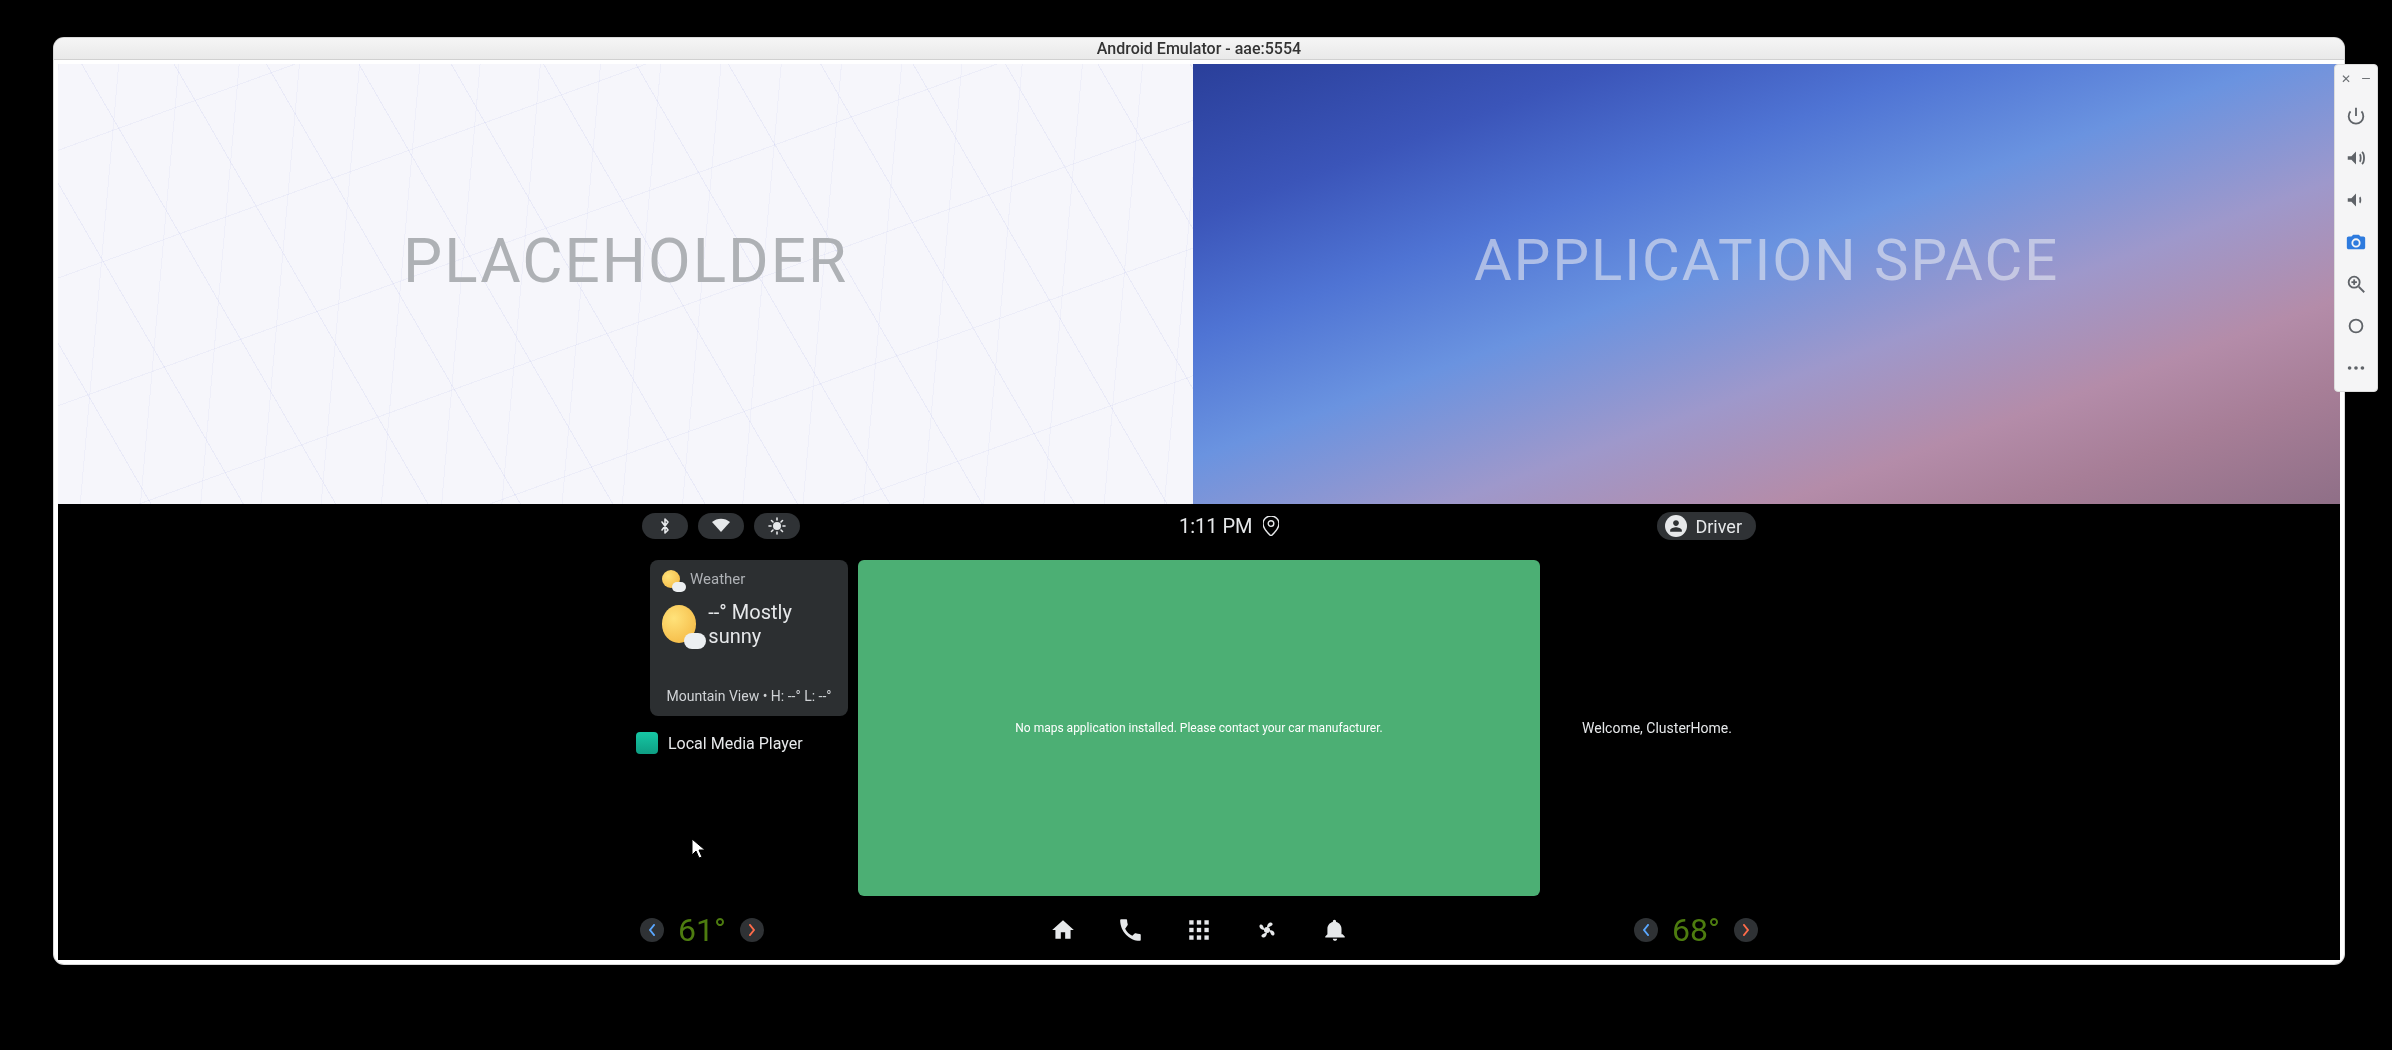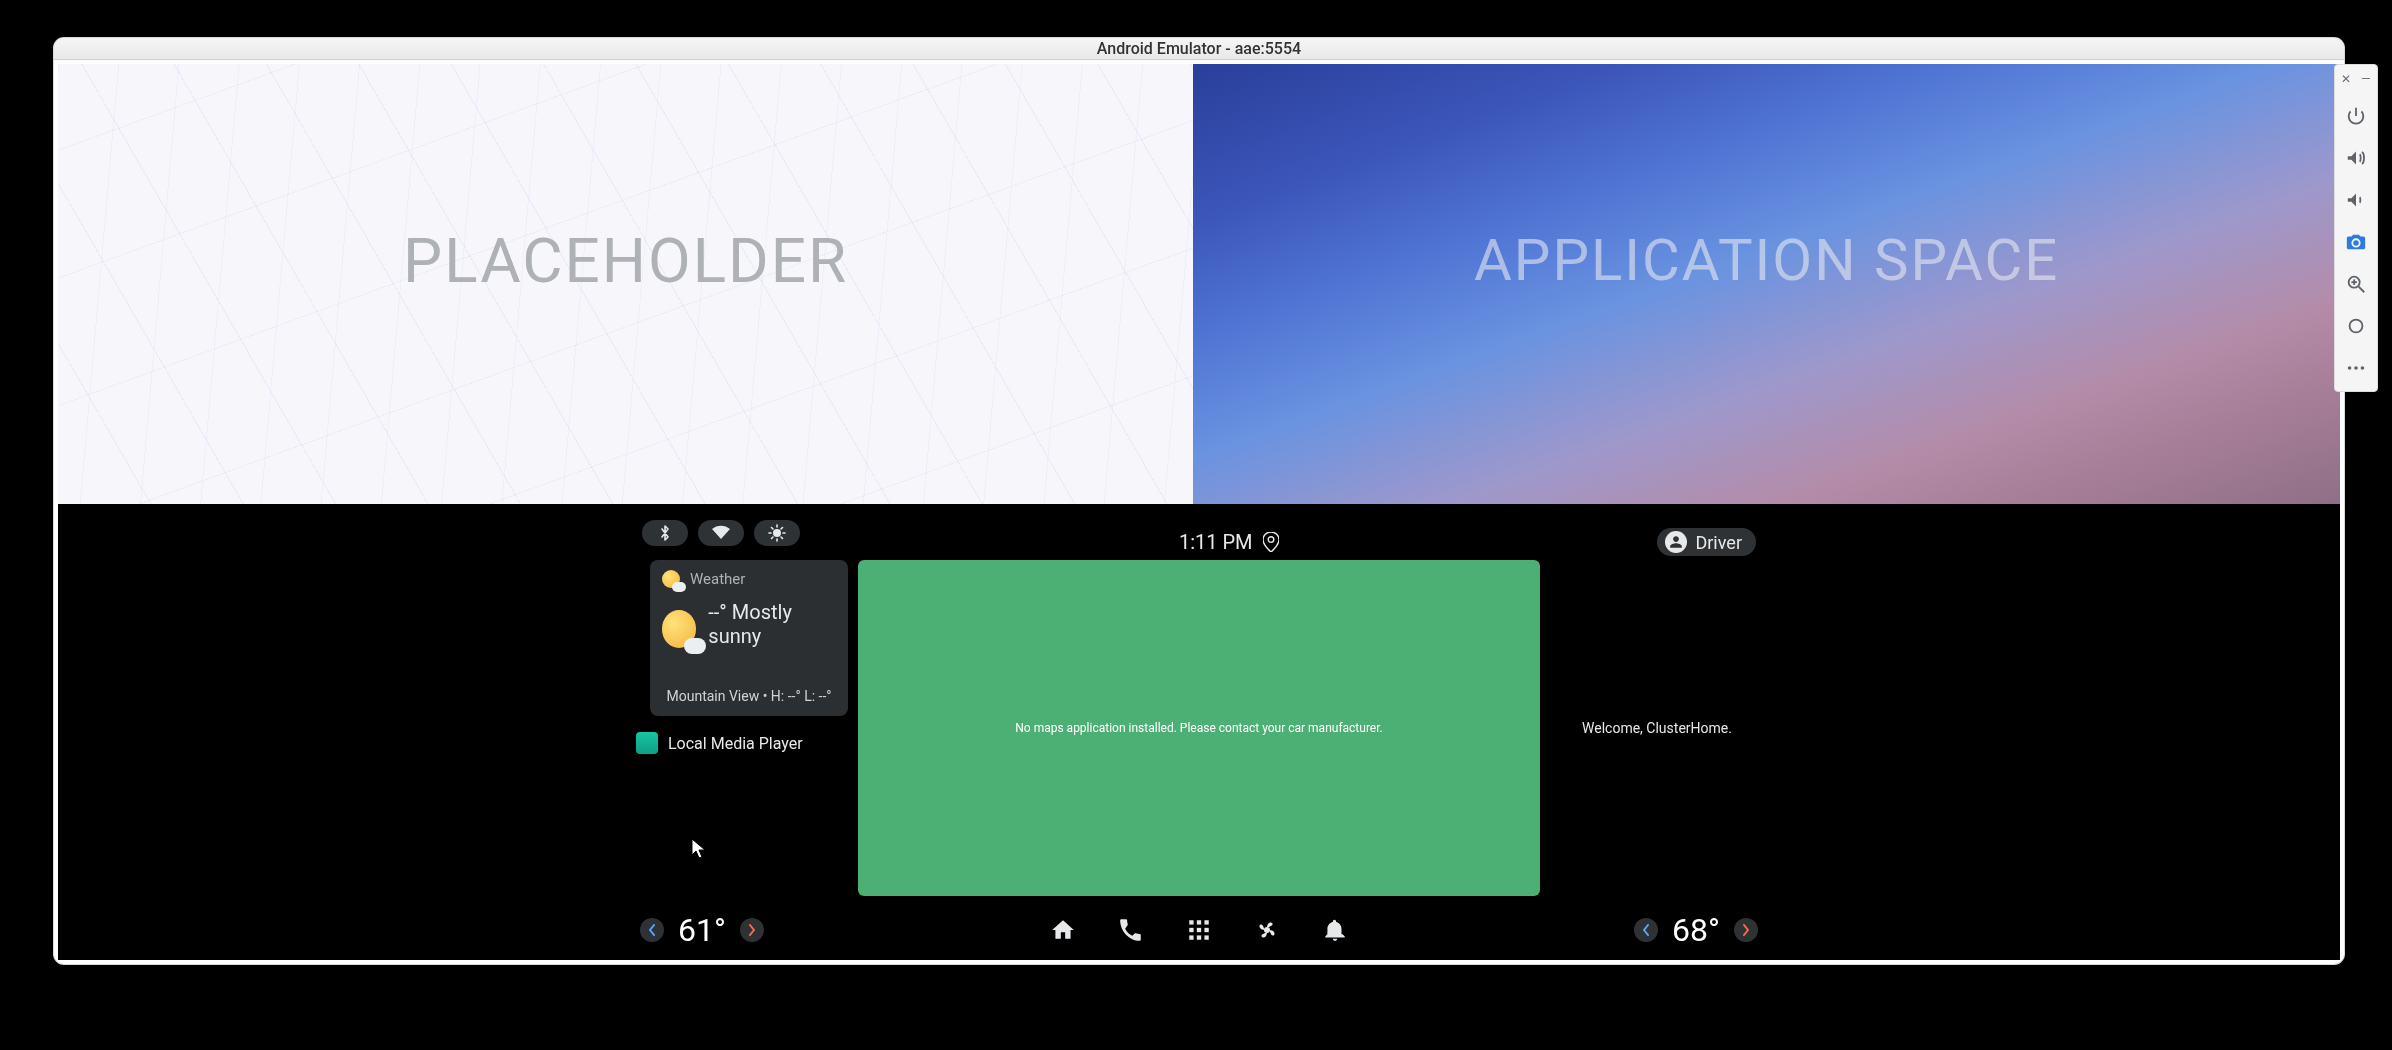--- a/index.html
+++ b/index.html
@@ -70,23 +70,22 @@
     background: #000;
   }
   
   .center {
     position: absolute; left: 576px; right: 576px; top: 0; bottom: 0;
   }
 
   
   .statusbar {
     height: 44px;
-    display: flex; justify-content: space-between;
+    display: flex; align-items: center; justify-content: space-between;
     padding: 0 8px;
-    margin-top: 16px;
   }
   .sb-left { display:flex; gap:10px; }
   .pill {
     width: 46px; height: 26px; border-radius: 13px;
     background: #2f3235; display:flex; align-items:center; justify-content:center;
     cursor: pointer;
   }
   .pill svg, .pill .glyph { color:#e6e8ea; font-size:16px; }
   .sb-mid { display:flex; align-items:center; gap:10px; color:#e6e8ea; font-size:20px; }
   .sb-right { display:flex; align-items:center; }
@@ -100,21 +99,21 @@
   
   .cards { position:absolute; left:0; right:0; top:56px; bottom:64px; display:flex; gap:10px; }
   .col-left { width: 214px; display:flex; flex-direction:column; gap:12px; }
   .weather-card {
     background:#2c2f31; border-radius:8px; padding:10px 12px 12px;
     display:flex; flex-direction:column;margin-left:16px;
   }
   .wc-head { display:flex; align-items:center; gap:10px; color:#aeb1b5; font-size:15px; }
   .wc-sun { width:18px; height:18px; border-radius:50%; background:radial-gradient(circle at 35% 35%, #ffe27a, #f3b33c); position:relative;}
   .wc-sun::after{content:"";position:absolute;right:-6px;bottom:-4px;width:14px;height:10px;border-radius:10px;background:#eceff1;}
-  .wc-main { display:flex; align-items:flex-end; gap:12px; margin-top:12px; }
+  .wc-main { display:flex; align-items:center; gap:12px; margin-top:12px; }
   .wc-big-sun { width:38px; height:38px; border-radius:50%; background:radial-gradient(circle at 35% 35%, #ffe27a, #f3b33c); position:relative;}
   .wc-big-sun::after{content:"";position:absolute;right:-10px;bottom:-6px;width:22px;height:16px;border-radius:12px;background:#eceff1;}
   .wc-text { color:#e6e8ea; font-size:20px; }
   .wc-foot { color:#d0d3d6; font-size:14px; margin-top:40px; text-align:center; }
 
   .media-row { display:flex; align-items:center; gap:10px; padding:4px 2px; }
   .media-badge { width:22px; height:22px; border-radius:4px; background:linear-gradient(#16c7a4,#0e9e83); }
   .media-label { color:#e6e8ea; font-size:16px; }
 
   .col-mid { flex:1; display:flex; }
@@ -130,21 +129,21 @@
   
   .navbar {
     position:absolute; left:0; right:0; bottom:6px; height:48px;
     display:flex; align-items:center; justify-content:space-between;
     padding:0 6px;
   }
   .temp-ctrl { display:flex; align-items:center; gap:14px; }
   .chev-btn { width:24px; height:24px; border-radius:50%; background:#2f3235; display:flex; align-items:center; justify-content:center; cursor:pointer; }
   .chev-btn.red svg path { stroke:#ff6b4a; }
   .chev-btn.blue svg path { stroke:#5aa7ff; }
-  .temp-val { color:#ffffff; font-size:32px; font-weight:400; }
+  .temp-val { color:#4d7c0f; font-size:32px; font-weight:400; }
   .nav-icons { display:flex; gap:42px; align-items:center; }
   .nav-icon { color:#e6e8ea; cursor:pointer; display:flex; }
   .nav-icon svg { width:26px; height:26px; }
 
   
   .side-toolbar {
     position:absolute; right: 14px; top: 64px;
     width: 44px; background:#f5f5f6; border:1px solid #dcdcdc; border-radius:4px;
     padding:6px 0 8px; display:flex; flex-direction:column; align-items:center; gap:12px;
   }

